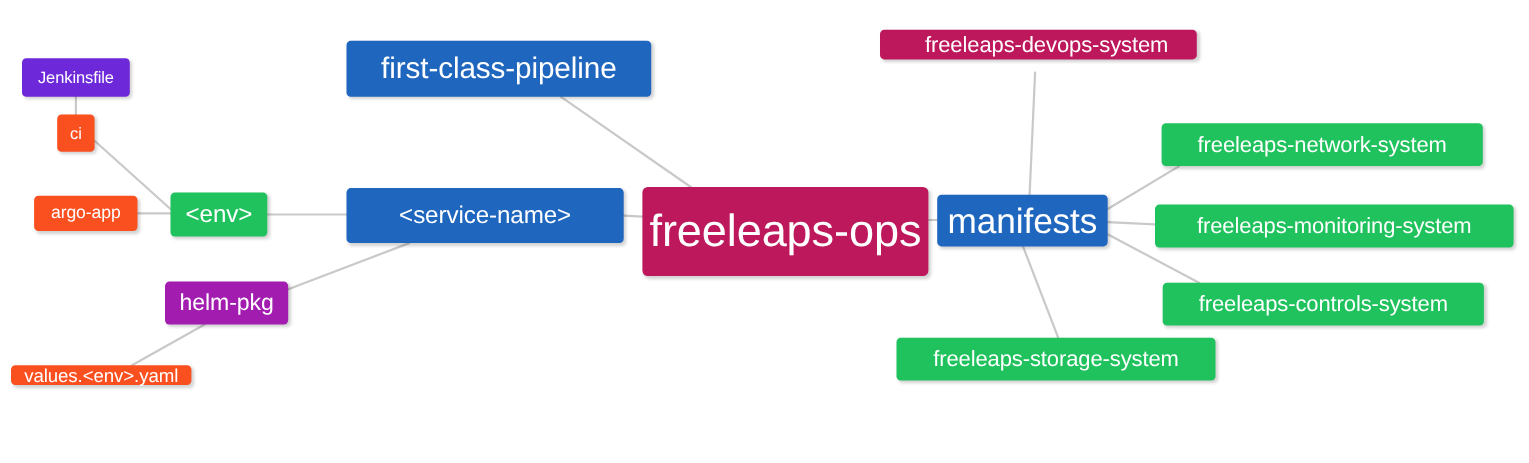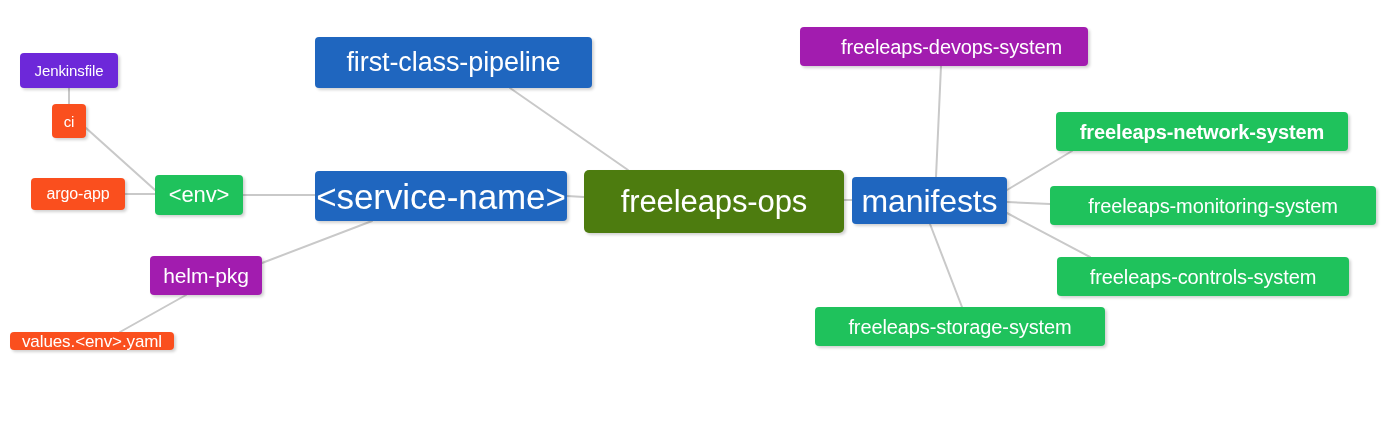--- a/index.html
+++ b/index.html
@@ -66,22 +66,22 @@
       <line x1="930" y1="224" x2="962" y2="307" stroke="#c9c9c9" stroke-width="2" stroke-linecap="round"></line>
     </svg>
   <div id="node-layer">
       <div class="node" style="left: 20px; top: 24px; width: 98px; height: 35px; background: #6d28d9; font-size: 15px; margin-top: 29px;">Jenkinsfile</div>
       <div class="node" style="left: 52px; top: 104px; width: 34px; height: 34px; background: rgb(250, 79, 30); font-size: 15px;">ci</div>
       <div class="node" style="left: 31px; top: 178px; width: 94px; height: 32px; background: rgb(250, 79, 30); font-size: 16px;">argo-app</div>
       <div class="node" style="left: 155px; top: 175px; width: 88px; height: 40px; background: rgb(31, 194, 92); font-size: 22px;">&lt;env&gt;</div>
       <div class="node" style="left: 150px; top: 256px; width: 112px; height: 39px; background: #a21caf; font-size: 21px;">helm-pkg</div>
       <div class="node" style="left: 10px; top: 332px; width: 164px; height: 18px; background: rgb(250, 79, 30); font-size: 17px;">values.&lt;env&gt;.yaml</div>
       <div class="node" style="left: 315px; top: 37px; width: 277px; height: 51px; background: rgb(31, 102, 191); font-size: 27px;">first-class-pipeline</div>
-      <div class="node" style="left: 315px; top: 171px; width: 252px; height: 50px; background: rgb(31, 102, 191); font-size: 35px;">&lt;service-name&gt;</div>
-      <div class="node root" style="left: 584px; top: 170px; width: 260px; height: 63px; background: #4d7c0f; font-size: 31px;">freeleaps-ops</div>
+      <div class="node" style="left: 315px; top: 171px; width: 252px; height: 50px; background: rgb(31, 102, 191); font-size: 22px;">&lt;service-name&gt;</div>
+      <div class="node root" style="left: 584px; top: 170px; width: 260px; height: 81px; background: #be185d; font-size: 41px;">freeleaps-ops</div>
       <div class="node" style="left: 852px; top: 177px; width: 155px; height: 47px; background: rgb(31, 102, 191); font-size: 32px;">manifests</div>
-      <div class="node" style="left: 800px; top: 27px; width: 288px; height: 39px; background: #a21caf; font-size: 20px; padding-left: 15px;">freeleaps-devops-system</div>
-      <div class="node" style="left: 1056px; top: 112px; width: 292px; height: 39px; background: rgb(31, 194, 92); font-size: 20px; font-weight: bold;">freeleaps-network-system</div>
+      <div class="node" style="left: 800px; top: 27px; width: 288px; height: 27px; background: #be185d; font-size: 20px; padding-left: 15px;">freeleaps-devops-system</div>
+      <div class="node" style="left: 1056px; top: 112px; width: 292px; height: 39px; background: rgb(31, 194, 92); font-size: 20px;">freeleaps-network-system</div>
       <div class="node" style="left: 1050px; top: 186px; width: 326px; height: 39px; background: rgb(31, 194, 92); font-size: 20px; text-align: right;">freeleaps-monitoring-system</div>
       <div class="node" style="left: 1057px; top: 257px; width: 292px; height: 39px; background: rgb(31, 194, 92); font-size: 20px;">freeleaps-controls-system</div>
       <div class="node" style="left: 815px; top: 307px; width: 290px; height: 39px; background: rgb(31, 194, 92); font-size: 20px;">freeleaps-storage-system</div>
     </div>
 </div>
 
 </body></html>

